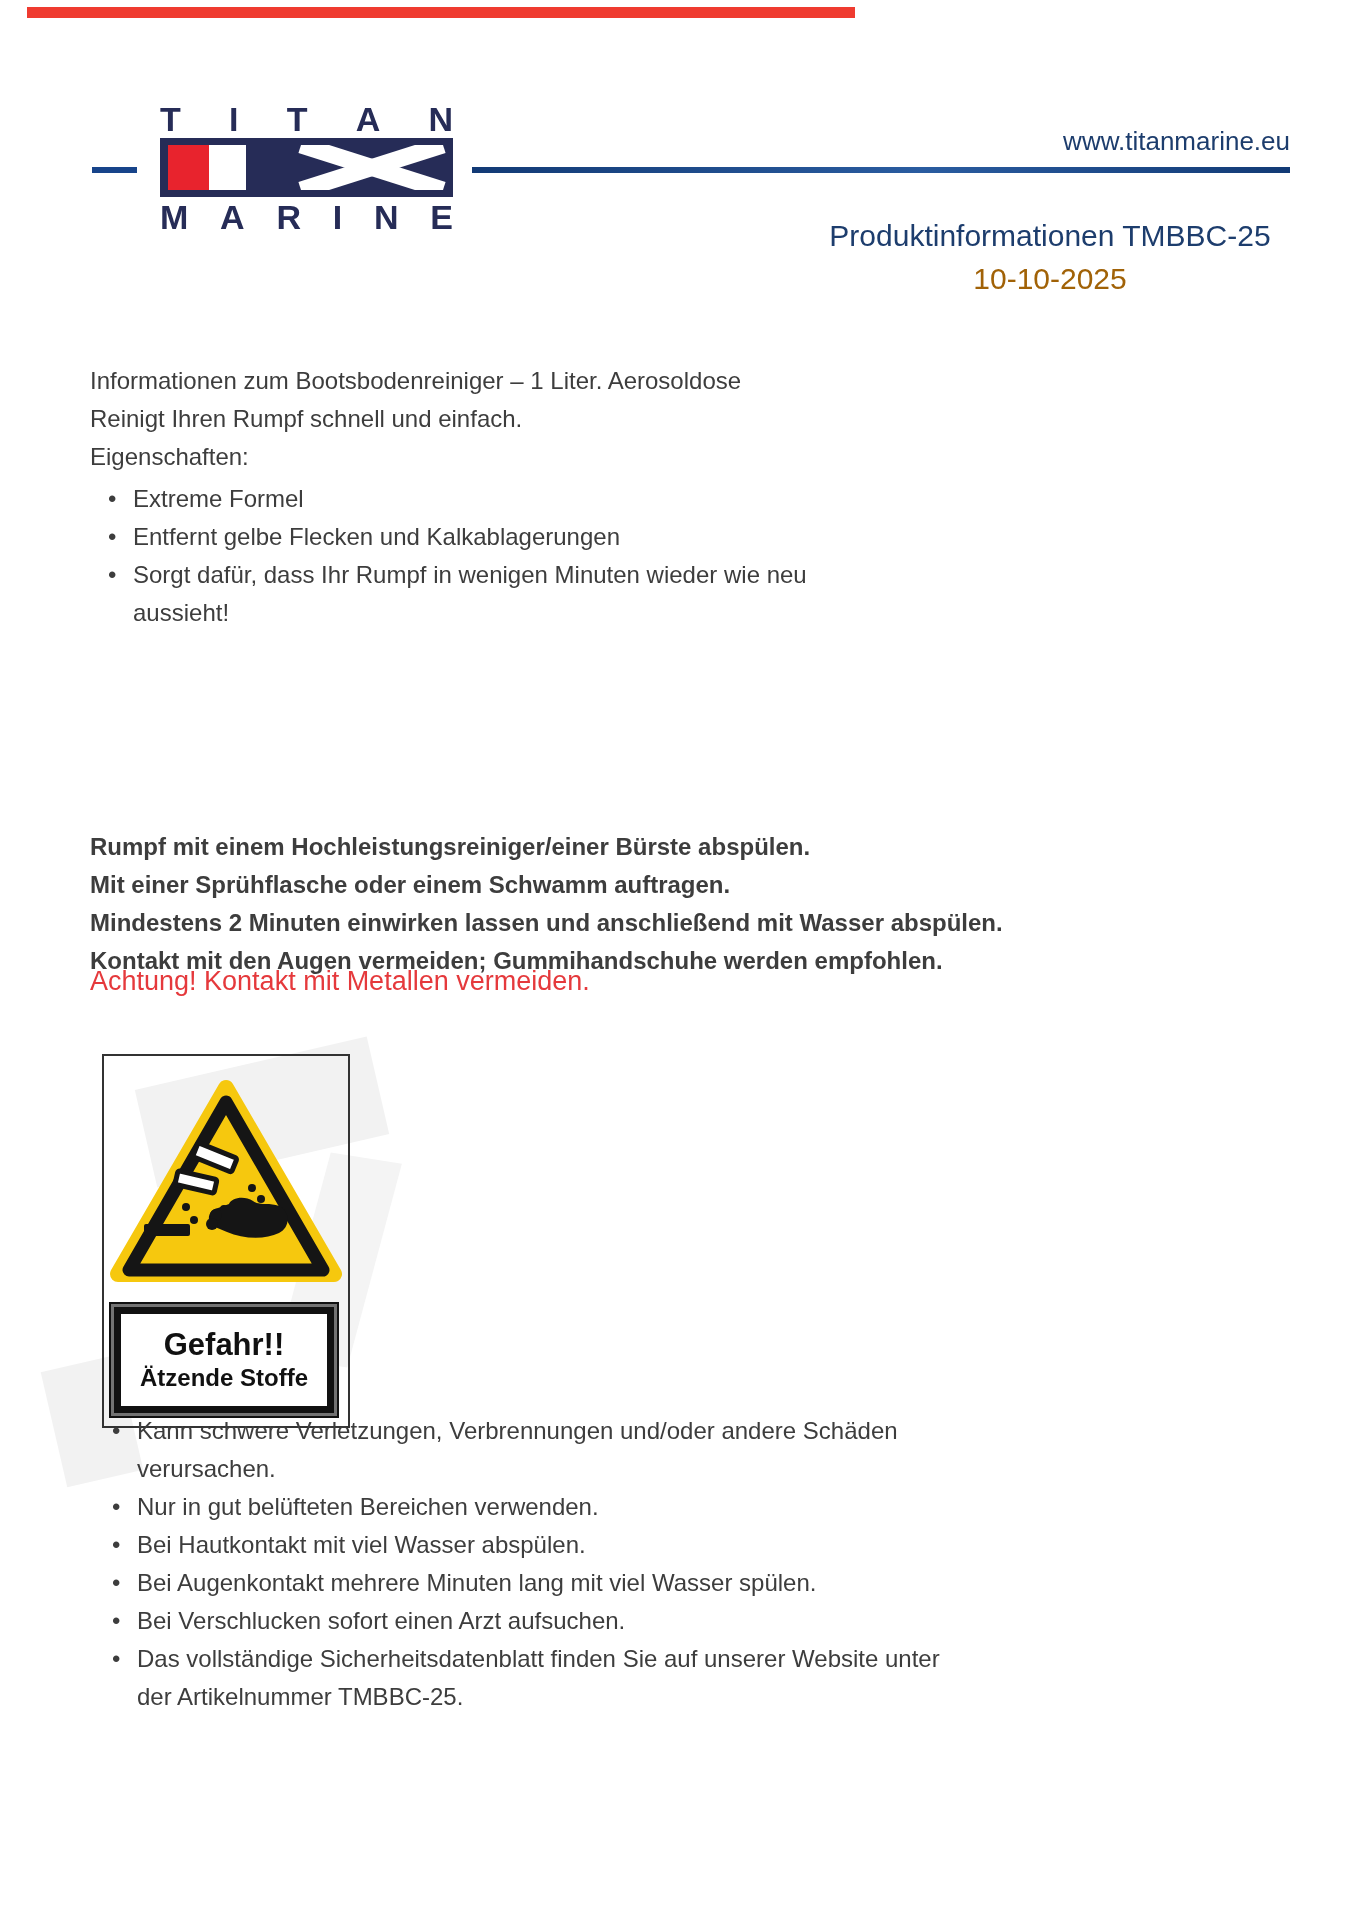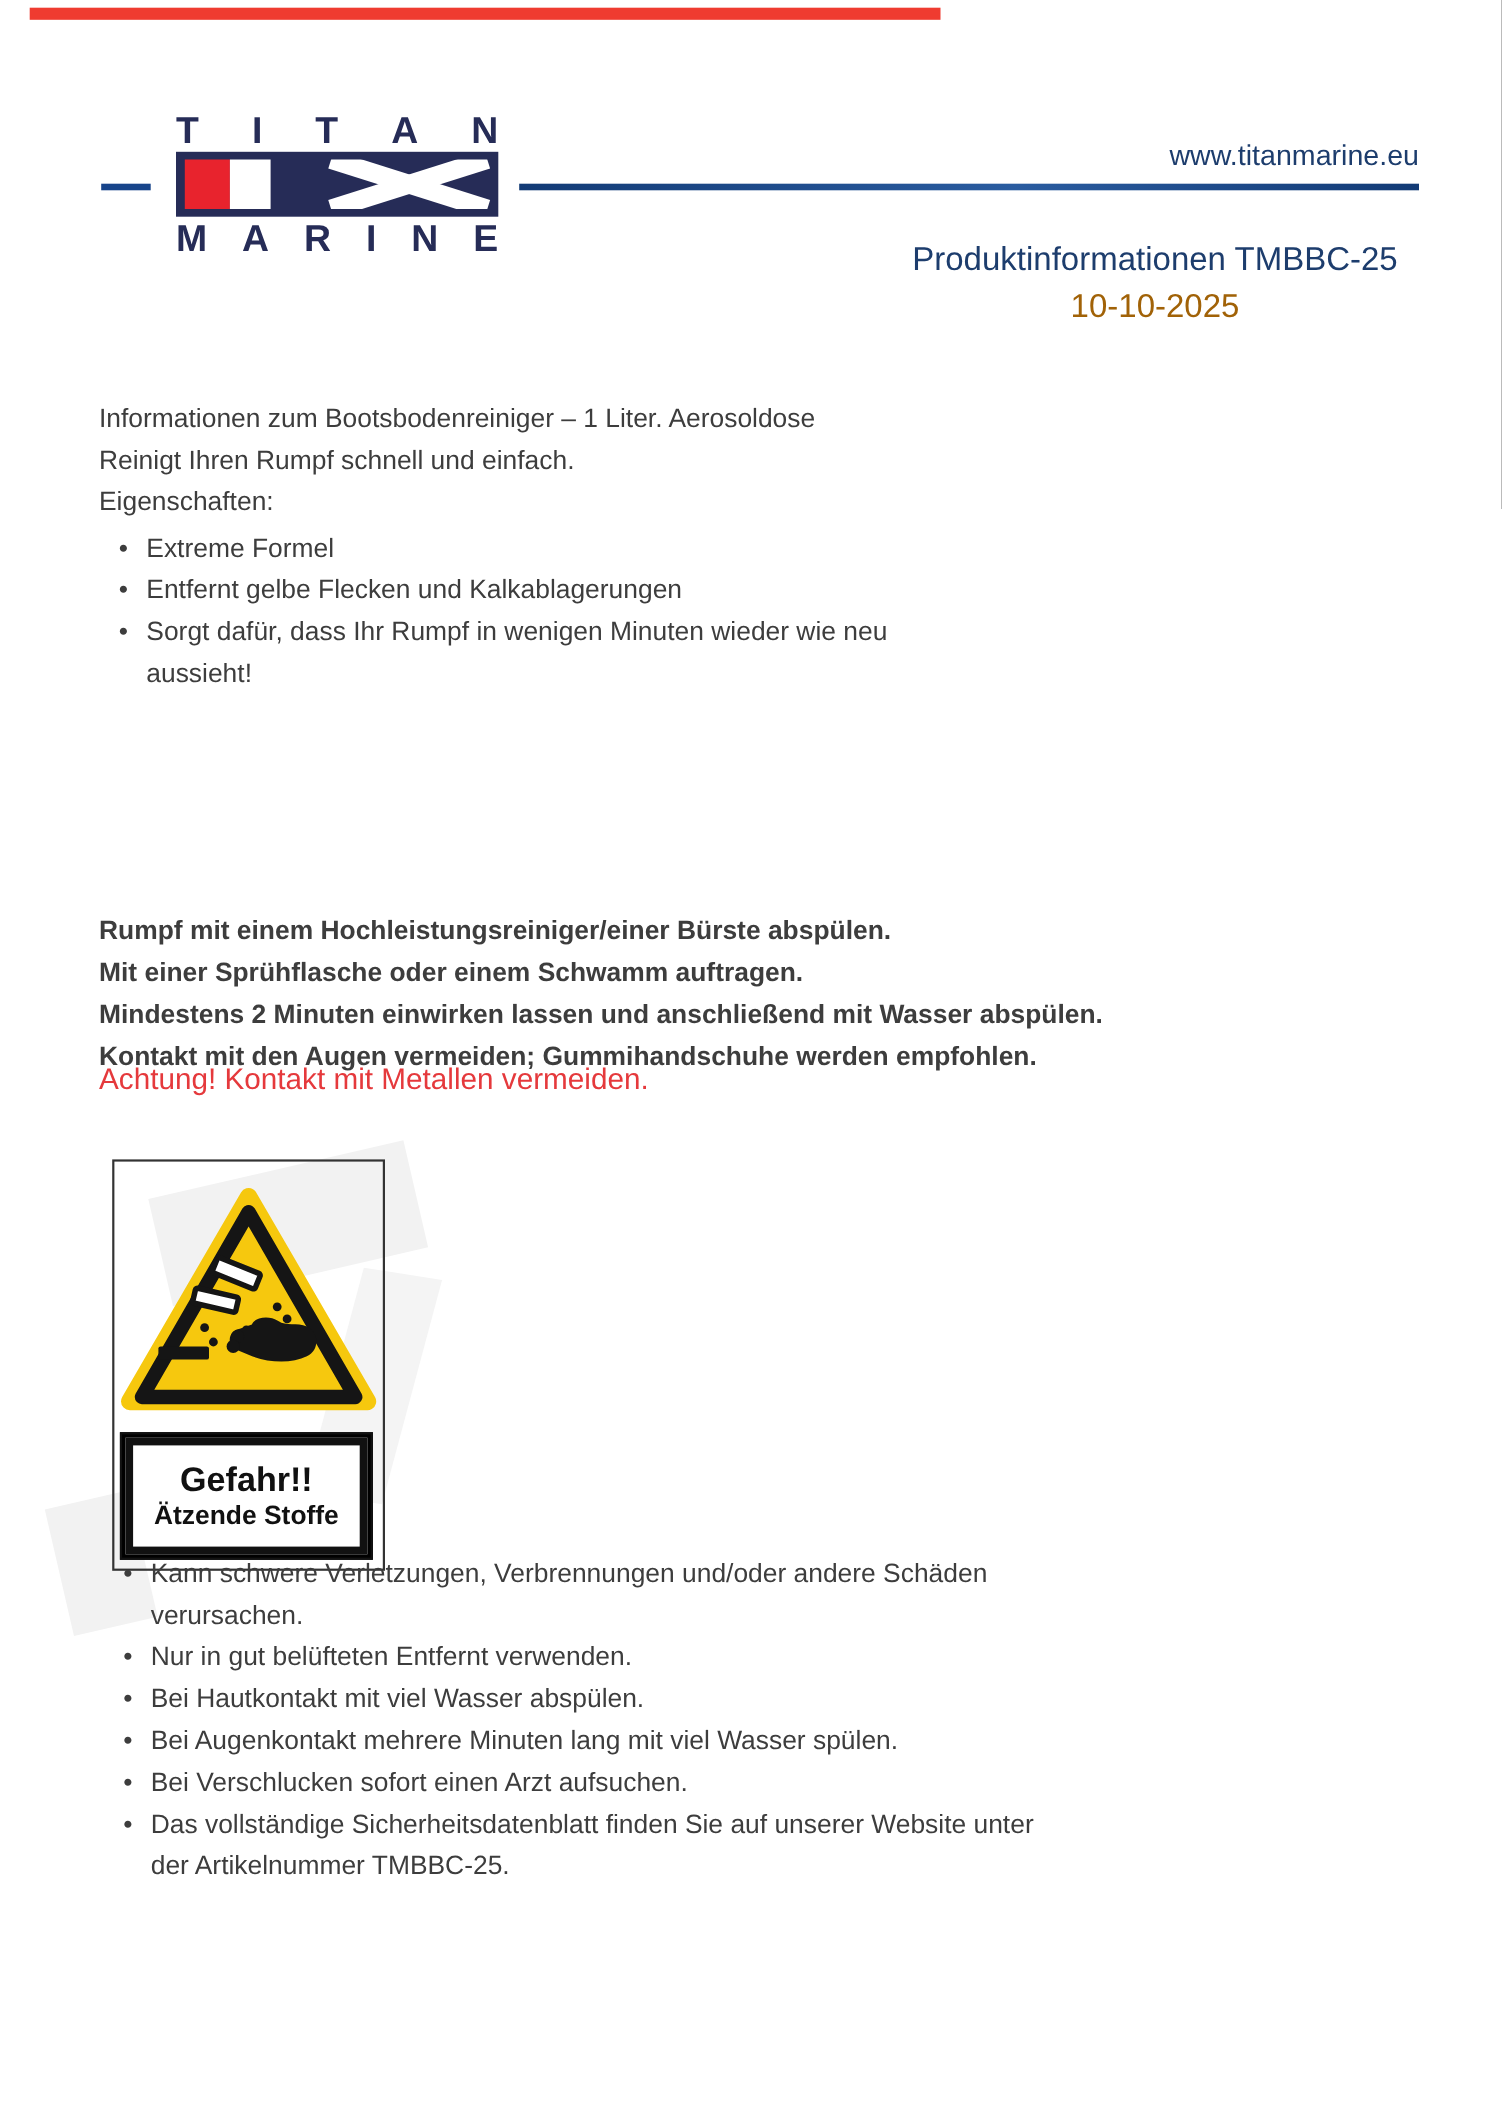--- a/index.html
+++ b/index.html
@@ -53,21 +53,21 @@
   
   .sign-wrap{left:55px;top:1040px;width:345px;height:455px;}
   .wm{position:absolute;background:#f2f2f2;}
   .wm1{left:88px;top:22px;width:238px;height:100px;transform:rotate(-13deg);}
   .wm2{left:248px;top:115px;width:72px;height:210px;transform:rotate(9deg) skewX(-6deg);background:#f4f4f4;}
   .wm3{left:-2px;top:322px;width:78px;height:118px;transform:rotate(-13deg);}
   .sign{position:absolute;left:47px;top:14px;width:244px;height:370px;
     border:2px solid #333333;}
   .sign svg.tri{position:absolute;left:2px;top:20px;}
   .gefahr-box{position:absolute;left:5px;top:246px;width:230px;height:116px;
-    background:#000000;border:2px solid #111111;padding:3px;box-sizing:border-box;}
+    background:#737373;border:2px solid #111111;padding:3px;box-sizing:border-box;}
   .gefahr-inner{width:100%;height:100%;border:7px solid #111111;box-sizing:border-box;
     display:flex;flex-direction:column;align-items:center;justify-content:center;background:#ffffff;}
   .gefahr-title{font-size:31px;font-weight:700;color:#111111;line-height:36px;}
   .gefahr-sub{font-size:24px;font-weight:700;color:#111111;line-height:30px;}
 </style>
 </head>
 <body>
 
 <div class="page">
 
@@ -158,21 +158,21 @@
           <div class="gefahr-title">Gefahr!!</div>
           <div class="gefahr-sub">Ätzende Stoffe</div>
         </div>
       </div>
     </div>
   </div>
 
   <ul class="abs body-text doc-list safety">
     <li class="pre">Kann schwere Verletzungen, Verbrennungen und/oder andere Schäden
 verursachen.</li>
-    <li class="pre">Nur in gut belüfteten Entfernt verwenden.</li>
+    <li class="pre">Nur in gut belüfteten Bereichen verwenden.</li>
     <li class="pre">Bei Hautkontakt mit viel Wasser abspülen.</li>
     <li class="pre">Bei Augenkontakt mehrere Minuten lang mit viel Wasser spülen.</li>
     <li class="pre">Bei Verschlucken sofort einen Arzt aufsuchen.</li>
     <li class="pre">Das vollständige Sicherheitsdatenblatt finden Sie auf unserer Website unter
 der Artikelnummer TMBBC-25.</li>
   </ul>
 
 </div>
 
 </body></html>

